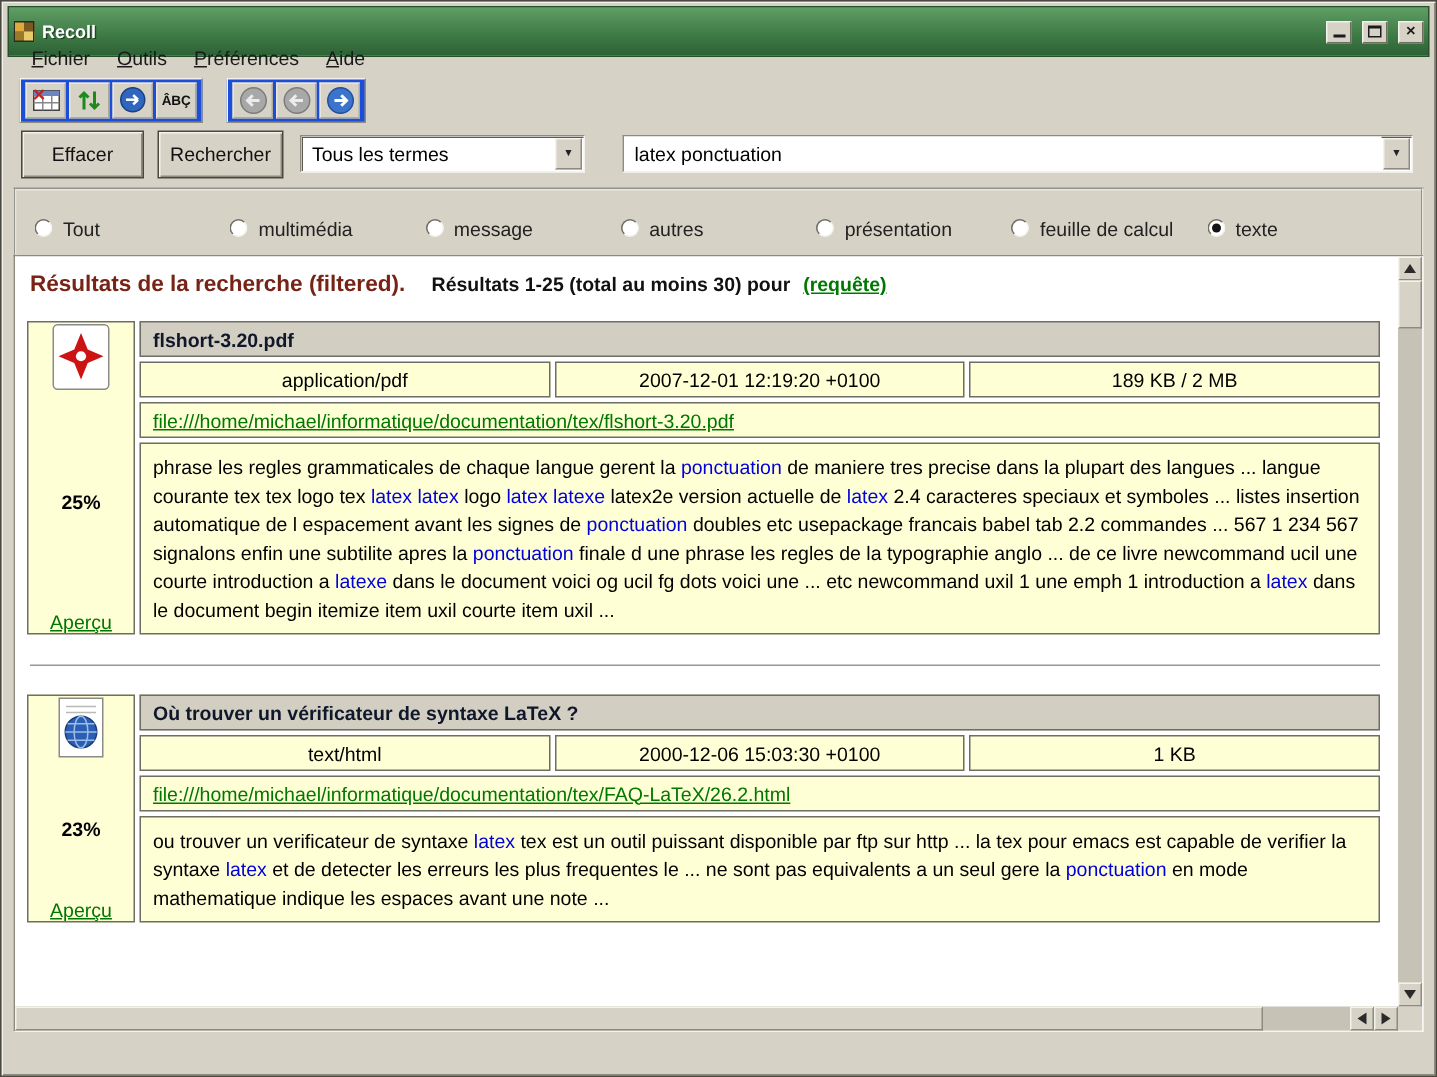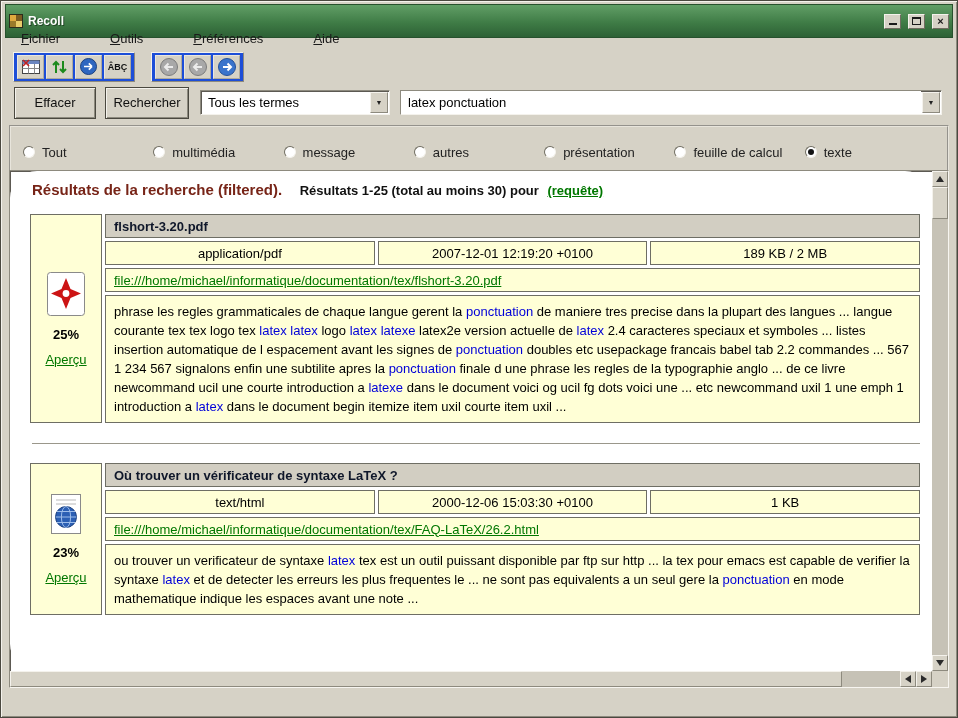--- a/index.html
+++ b/index.html
@@ -26,21 +26,21 @@
     border:1px solid; border-color:#f4f2ec #6f6c60 #6f6c60 #f4f2ec;
     display:flex; align-items:center; justify-content:center; cursor:default;
   }
   .min-glyph { width:8px; height:8px; border-bottom:2px solid #1a1a1a; }
   .max-glyph { width:9px; height:8px; border:1px solid #1a1a1a; border-top-width:2px; }
   .close-glyph { font-size:11px; font-weight:bold; color:#1a1a1a; line-height:1; }
 
   
   .menubar {
     position:absolute; top:26px; left:5px; right:5px; height:22px;
-    display:flex; align-items:center; padding-left:6px; font-size:13px; color:#1a1a1a;gap:32px;
+    display:flex; align-items:center; padding-left:6px; font-size:13px; color:#1a1a1a;
   }
   .menu-item { padding:2px 9px; }
 
   
   .toolbar { position:absolute; top:50px; left:5px; right:5px; height:31px; display:flex; align-items:center; gap:16px; padding-left:7px; }
   .tool-group {
     display:flex; align-items:center; gap:2px; padding:2px 3px; background:#1d4ed8;
     border:1px solid; border-color:#f4f2ec #8d8a7e #8d8a7e #f4f2ec;
   }
   .tool-btn {
@@ -59,21 +59,21 @@
     display:flex; align-items:center; justify-content:center;
   }
   .btn-clear { width:82px; }
   .btn-search { width:84px; }
   .combo {
     height:25px; background:#ffffff; display:flex; align-items:center; font-size:13px; color:#000;
     border:1px solid; border-color:#8d8a7e #f4f2ec #f4f2ec #8d8a7e;
     box-shadow: inset 1px 1px 0 #5c5952;
   }
   .type-combo { width:190px; margin-left:2px; }
-  .query-combo { flex:1; margin-left:1px; }
+  .query-combo { flex:1; margin-left:16px; }
   .combo-text { flex:1; padding:0 7px; white-space:nowrap; overflow:hidden; }
   .combo-input { flex:1; border:none; outline:none; background:#ffffff; font-size:13px; color:#000; padding:0 7px; height:100%; }
   .combo-arrow {
     width:18px; height:calc(100% - 2px); margin:1px; background:#d6d2c6;
     border:1px solid; border-color:#f4f2ec #8d8a7e #8d8a7e #f4f2ec;
     display:flex; align-items:center; justify-content:center;
   }
   .arrow-glyph { font-size:7px; color:#222; line-height:1; }
 
   
@@ -90,33 +90,33 @@
     content:""; position:absolute; left:2px; top:2px; width:6px; height:6px; border-radius:50%; background:#141414;
   }
 
   
   .results-frame {
     position:absolute; top:169px; left:8px; right:8px; bottom:29px; background:#ffffff;
     border:1px solid; border-color:#8d8a7e #f7f5f0 #f7f5f0 #8d8a7e;
     box-shadow: inset 1px 1px 0 #5c5952, inset -1px -1px 0 #e8e5dc;
     display:grid; grid-template-columns:1fr 16px; grid-template-rows:1fr 16px;
   }
-  .results-content { grid-column:1; grid-row:1; overflow:hidden; background:#ffffff; padding:8px 10px 0 20px;border-radius:27px; }
+  .results-content { grid-column:1; grid-row:1; overflow:hidden; background:#ffffff; padding:8px 10px 0 8px; }
 
   .results-header { font-size:13px; margin:2px 0 16px 2px; white-space:nowrap; }
   .rh-title { font-size:15px; font-weight:bold; color:#772417; }
   .rh-summary { font-size:13px; font-weight:bold; color:#111; margin-left:14px; }
   .rh-link { margin-left:5px; font-weight:bold; }
 
   a.green { color:#007700; text-decoration:underline; cursor:pointer; }
 
   .result { display:grid; grid-template-columns:72px 1fr; grid-template-rows:24px 24px 24px auto; gap:3px; margin-right:2px; }
   .r-left {
     grid-column:1; grid-row:1 / 5; background:#ffffd6; border:1px solid #6e6e64;
-    display:flex; flex-direction:column; align-items:center; justify-content:center; gap:10px;
+    display:flex; flex-direction:column; align-items:center; justify-content:space-between; gap:10px;
   }
   .r-percent { font-size:13px; font-weight:bold; color:#000; }
   .r-preview { font-size:13px; }
   .r-title {
     grid-column:2; background:#d2cec2; border:1px solid #6e6e64;
     font-size:13px; font-weight:bold; color:#0f172a; padding:0 8px; display:flex; align-items:center;
   }
   .r-meta { grid-column:2; display:grid; grid-template-columns:1fr 1fr 1fr; gap:3px;text-align:center; }
   .r-meta-cell {
     background:#ffffd6; border:1px solid #6e6e64; font-size:13px; color:#000;

